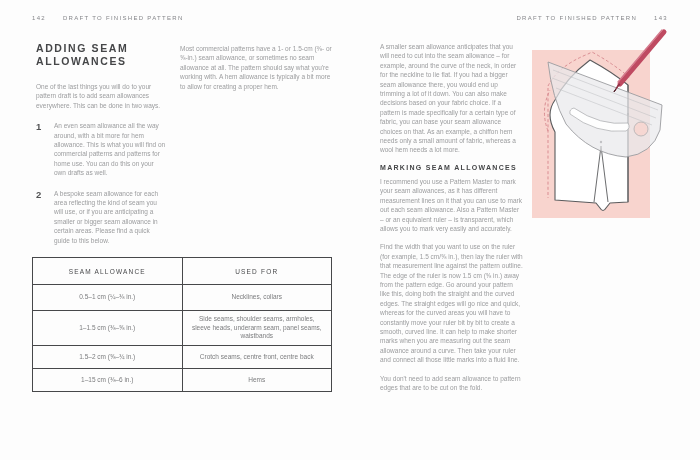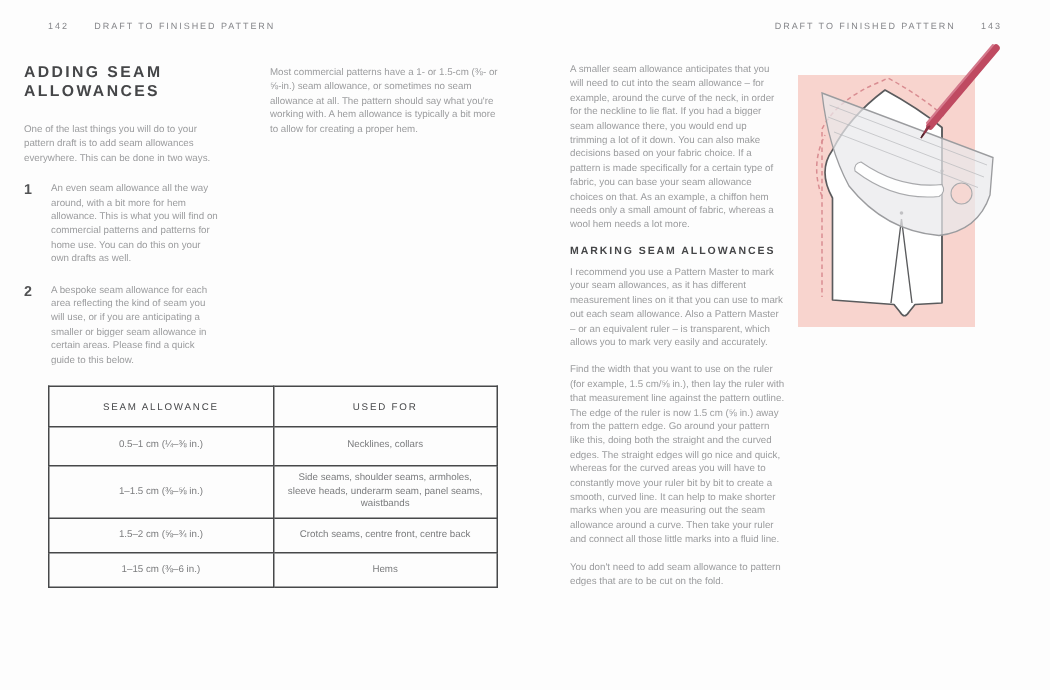--- a/index.html
+++ b/index.html
@@ -10,21 +10,21 @@
   
   .running-head { position:absolute; top:15px; font-size:6px; letter-spacing:1.3px;
     color:#85868a; white-space:nowrap; }
   .rh-left { left:32px; }
   .rh-right { right:32px; text-align:right; }
   .rh-num { color:#85868a; }
   .rh-left .rh-num { margin-right:14px; }
   .rh-right .rh-num { margin-left:14px; }
 
   
-  .colA { position:absolute; left:16px; top:42px; width:130px; }
+  .colA { position:absolute; left:36px; top:42px; width:130px; }
   .colB { position:absolute; left:180px; top:44px; width:153px; }
   .page-heading { font-size:10.5px; line-height:13px; letter-spacing:1.6px;
     color:#454648; font-weight:600; margin-bottom:14px; }
   .body-text { font-size:6.5px; line-height:9.4px; color:#9b9c9e; }
   .list-item { display:flex; margin-top:11px; }
   .list-num { width:18px; flex:0 0 18px; font-size:9.5px; font-weight:700; color:#515254; }
   .list-body { flex:1; }
 
   
   .sa-table { position:absolute; left:32px; top:257px; width:300px;

